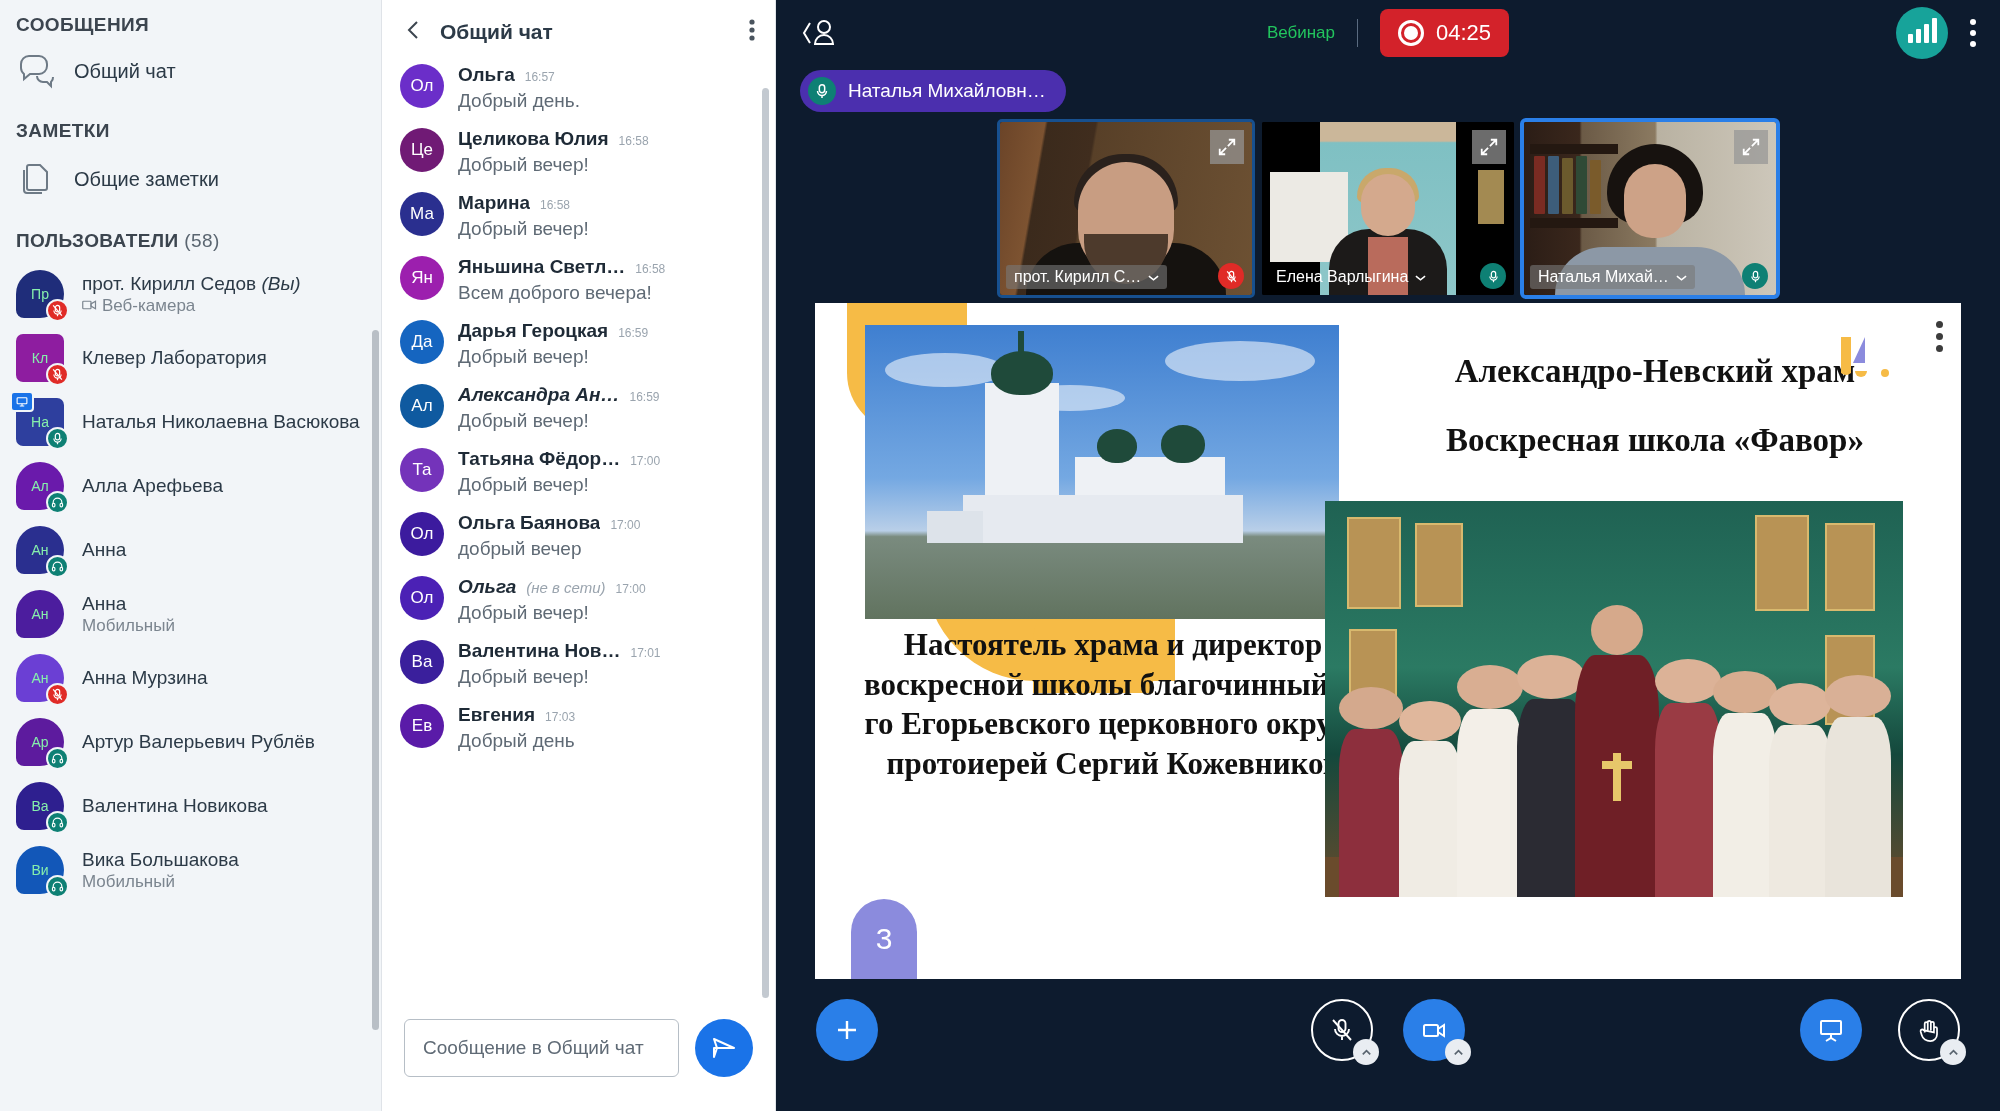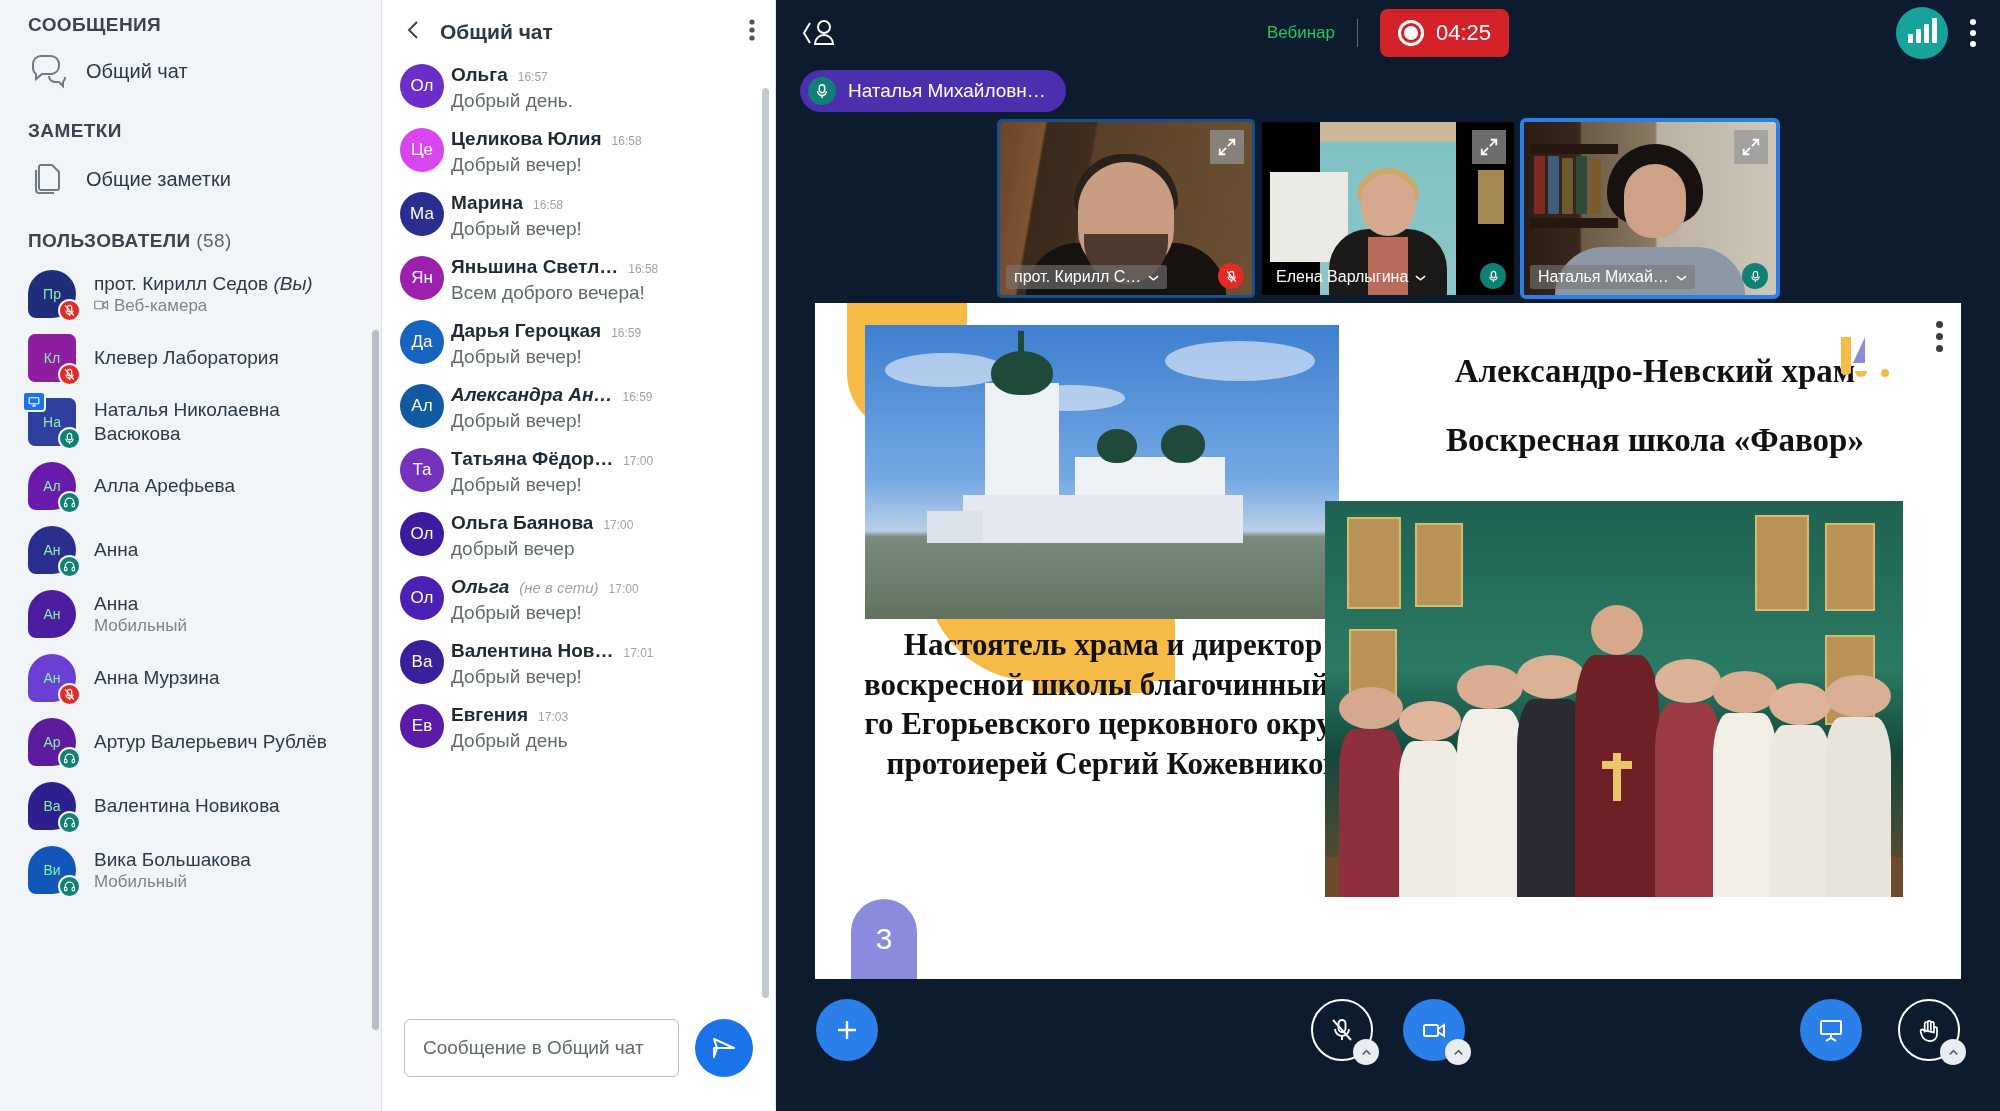--- a/index.html
+++ b/index.html
@@ -12,21 +12,20 @@
   .app { display: flex; width: 2000px; height: 1111px; }
 
   
   .sidebar {
     width: 382px; height: 1111px;
     background: #f2f5f8;
     border-right: 1px solid #dfe3e8;
     overflow: hidden;
     position: relative;
     flex: 0 0 382px;
-    padding-left: 12px;
   }
   .sb-section-title {
     font-size: 19px; font-weight: bold; color: #3c454f;
     letter-spacing: .4px; padding: 0 0 0 16px;
   }
   .sb-section-title .count { font-weight: normal; color: #5a6570; }
   .sb-row {
     display: flex; align-items: center; gap: 16px;
     padding: 6px 16px; cursor: pointer;
   }
@@ -77,21 +76,21 @@
     background: #fff; display: flex; flex-direction: column;
     border-right: 1px solid #e2e6ea; position: relative;
   }
   .chat-head {
     height: 64px; display: flex; align-items: center; gap: 14px;
     padding: 0 20px; flex: 0 0 64px;
   }
   .chat-title { font-size: 21px; font-weight: bold; color: #2c3a47; }
   .chat-kebab { margin-left: auto; cursor: pointer; }
   .msgs { flex: 1; overflow: hidden; padding: 0 14px 0 18px; position: relative; }
-  .msg { display: flex; gap: 7px; margin-bottom: 16px; }
+  .msg { display: flex; gap: 14px; margin-bottom: 16px; }
   .m-ava {
     width: 44px; height: 44px; flex: 0 0 44px; border-radius: 50%;
     color: #fff; font-size: 17px;
     display: flex; align-items: center; justify-content: center;
   }
   .m-body { flex: 1; min-width: 0; }
   .m-top { display: flex; align-items: baseline; gap: 10px; }
   .m-name {
     font-size: 19px; font-weight: bold; color: #1e2a36;
     white-space: nowrap; overflow: hidden; text-overflow: ellipsis;
@@ -525,21 +524,21 @@
           <span class="m-ava" style="background:#6b2ec9">Ол</span>
           <span class="m-body">
             <span class="m-top">
               <span class="m-name">Ольга</span>
               <span class="m-time">16:57</span>
             </span>
             <div class="m-text">Добрый день.</div>
           </span>
         </div>
         <div class="msg">
-          <span class="m-ava" style="background:#d946ef">Це</span>
+          <span class="m-ava" style="background:#701a75">Це</span>
           <span class="m-body">
             <span class="m-top">
               <span class="m-name">Целикова Юлия</span>
               <span class="m-time">16:58</span>
             </span>
             <div class="m-text">Добрый вечер!</div>
           </span>
         </div>
         <div class="msg">
           <span class="m-ava" style="background:#2a2f8f">Ма</span>

